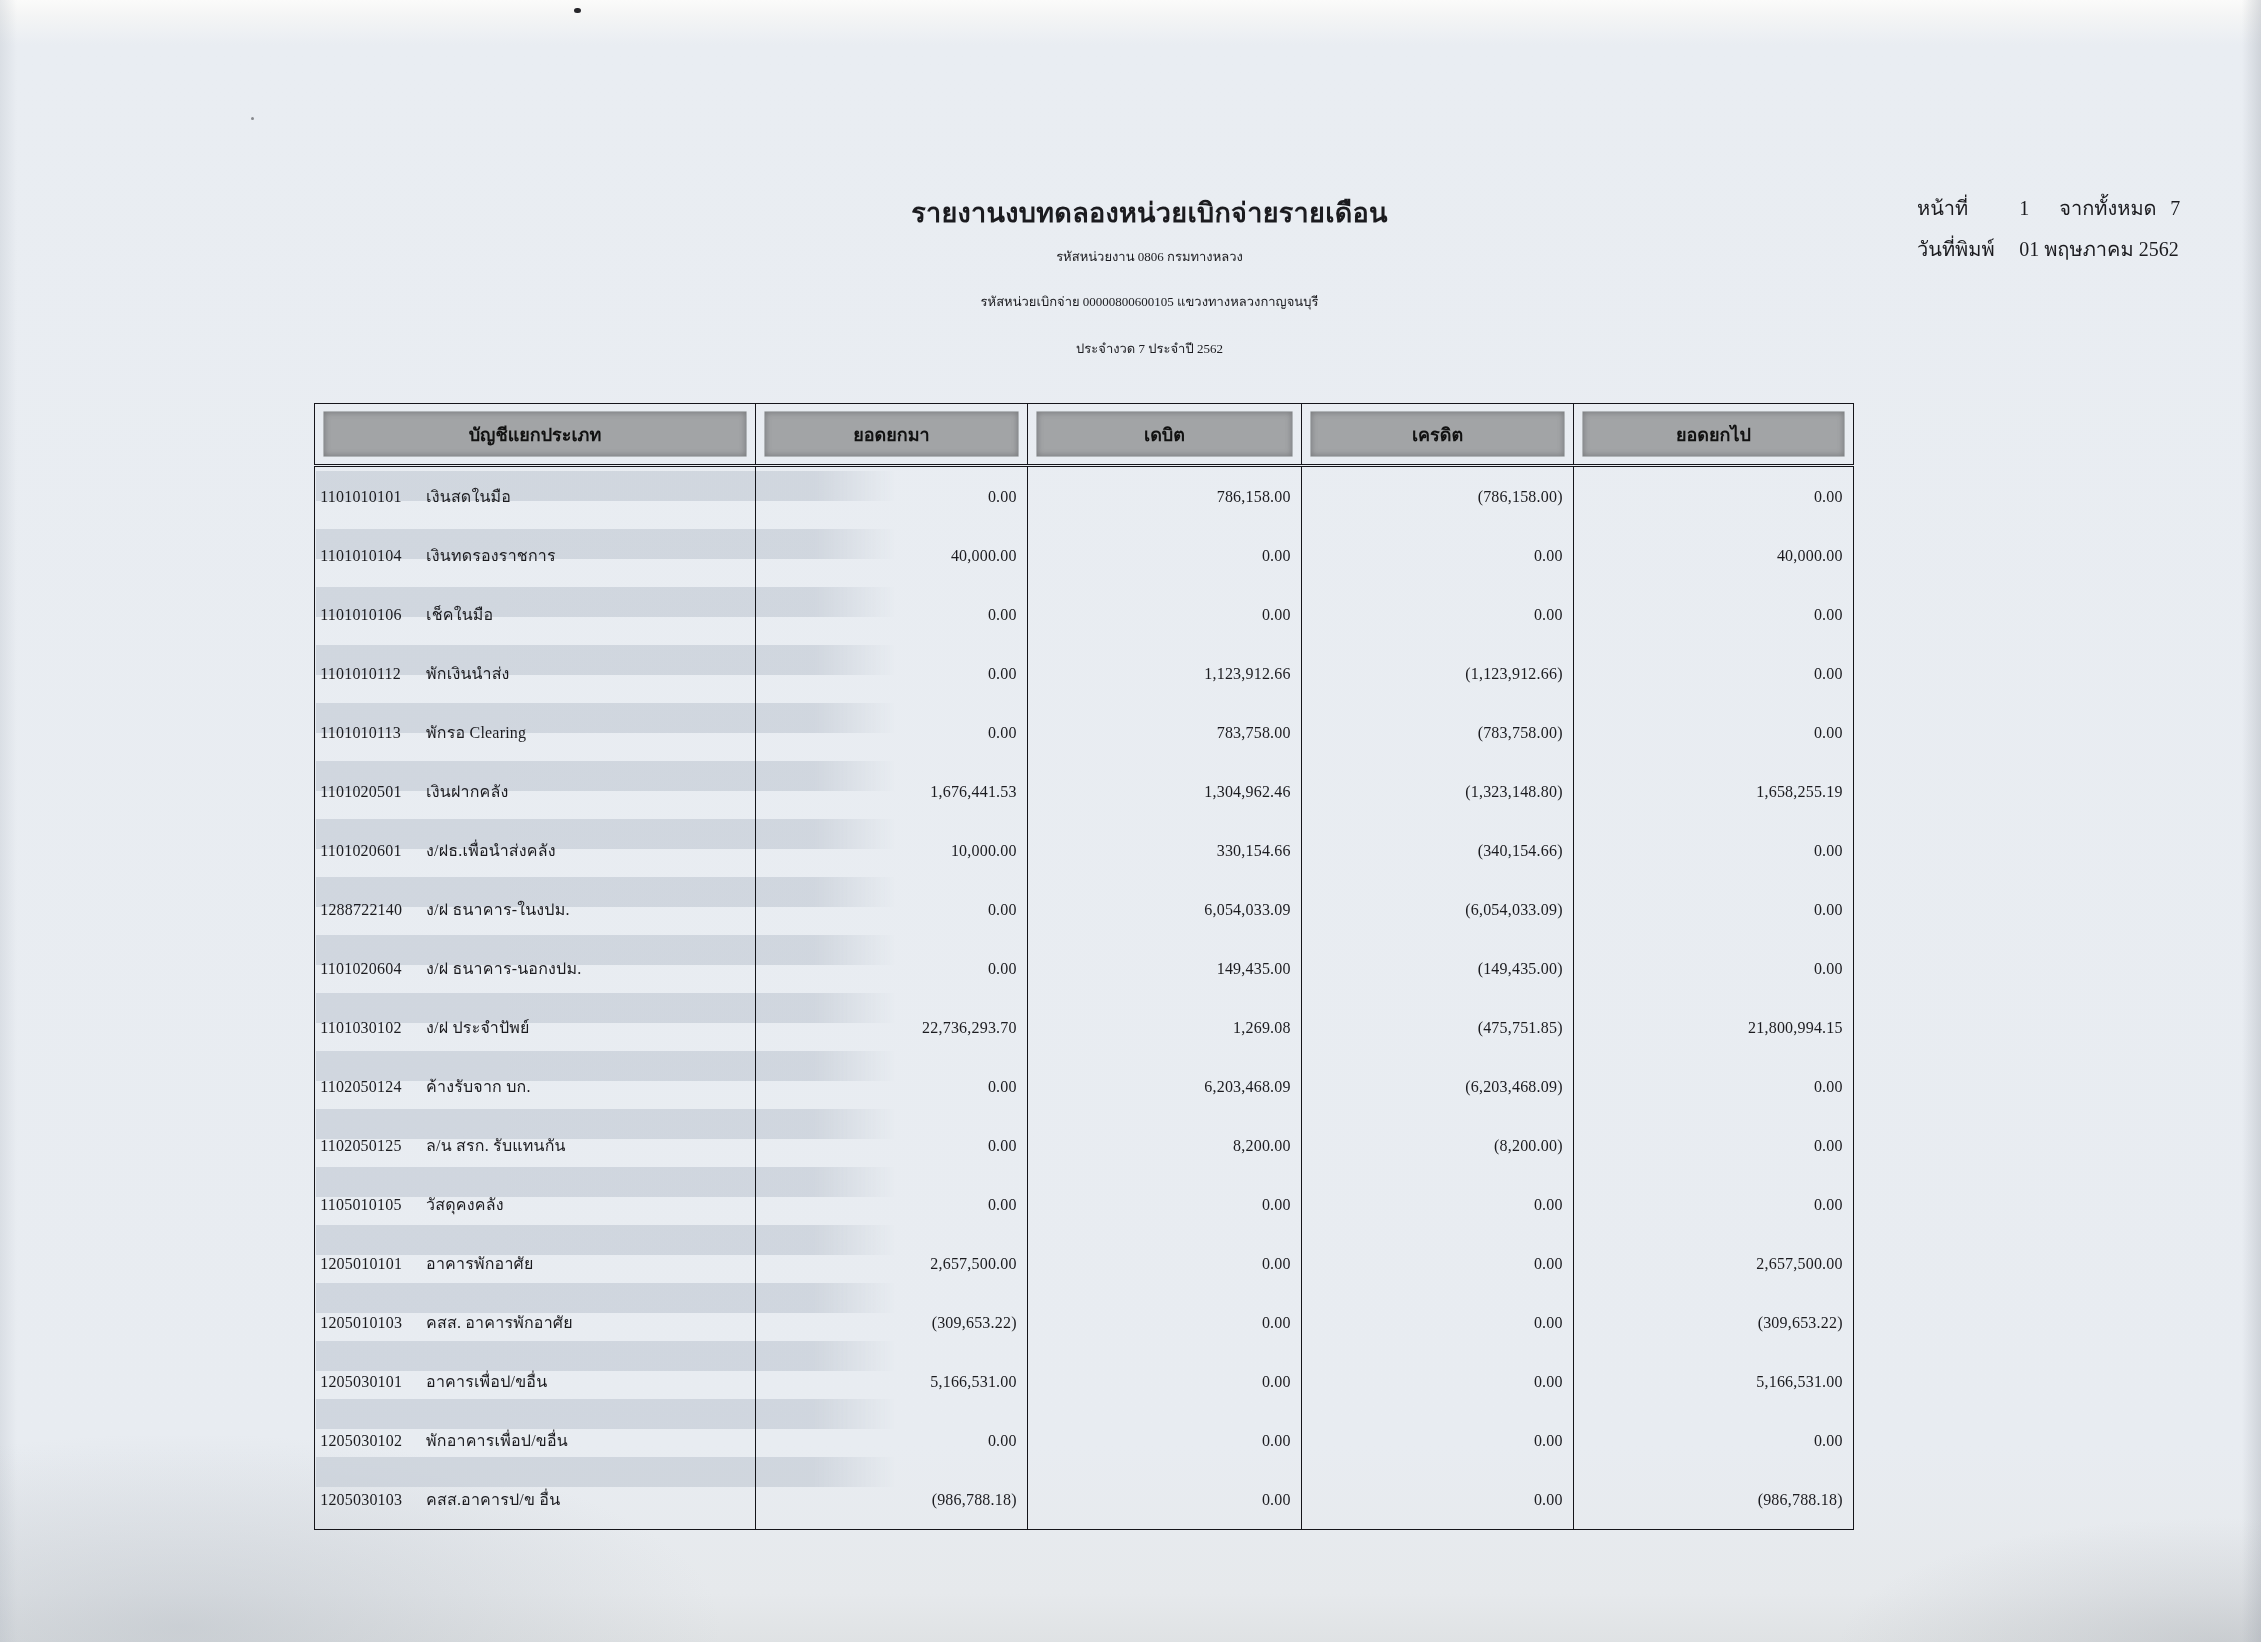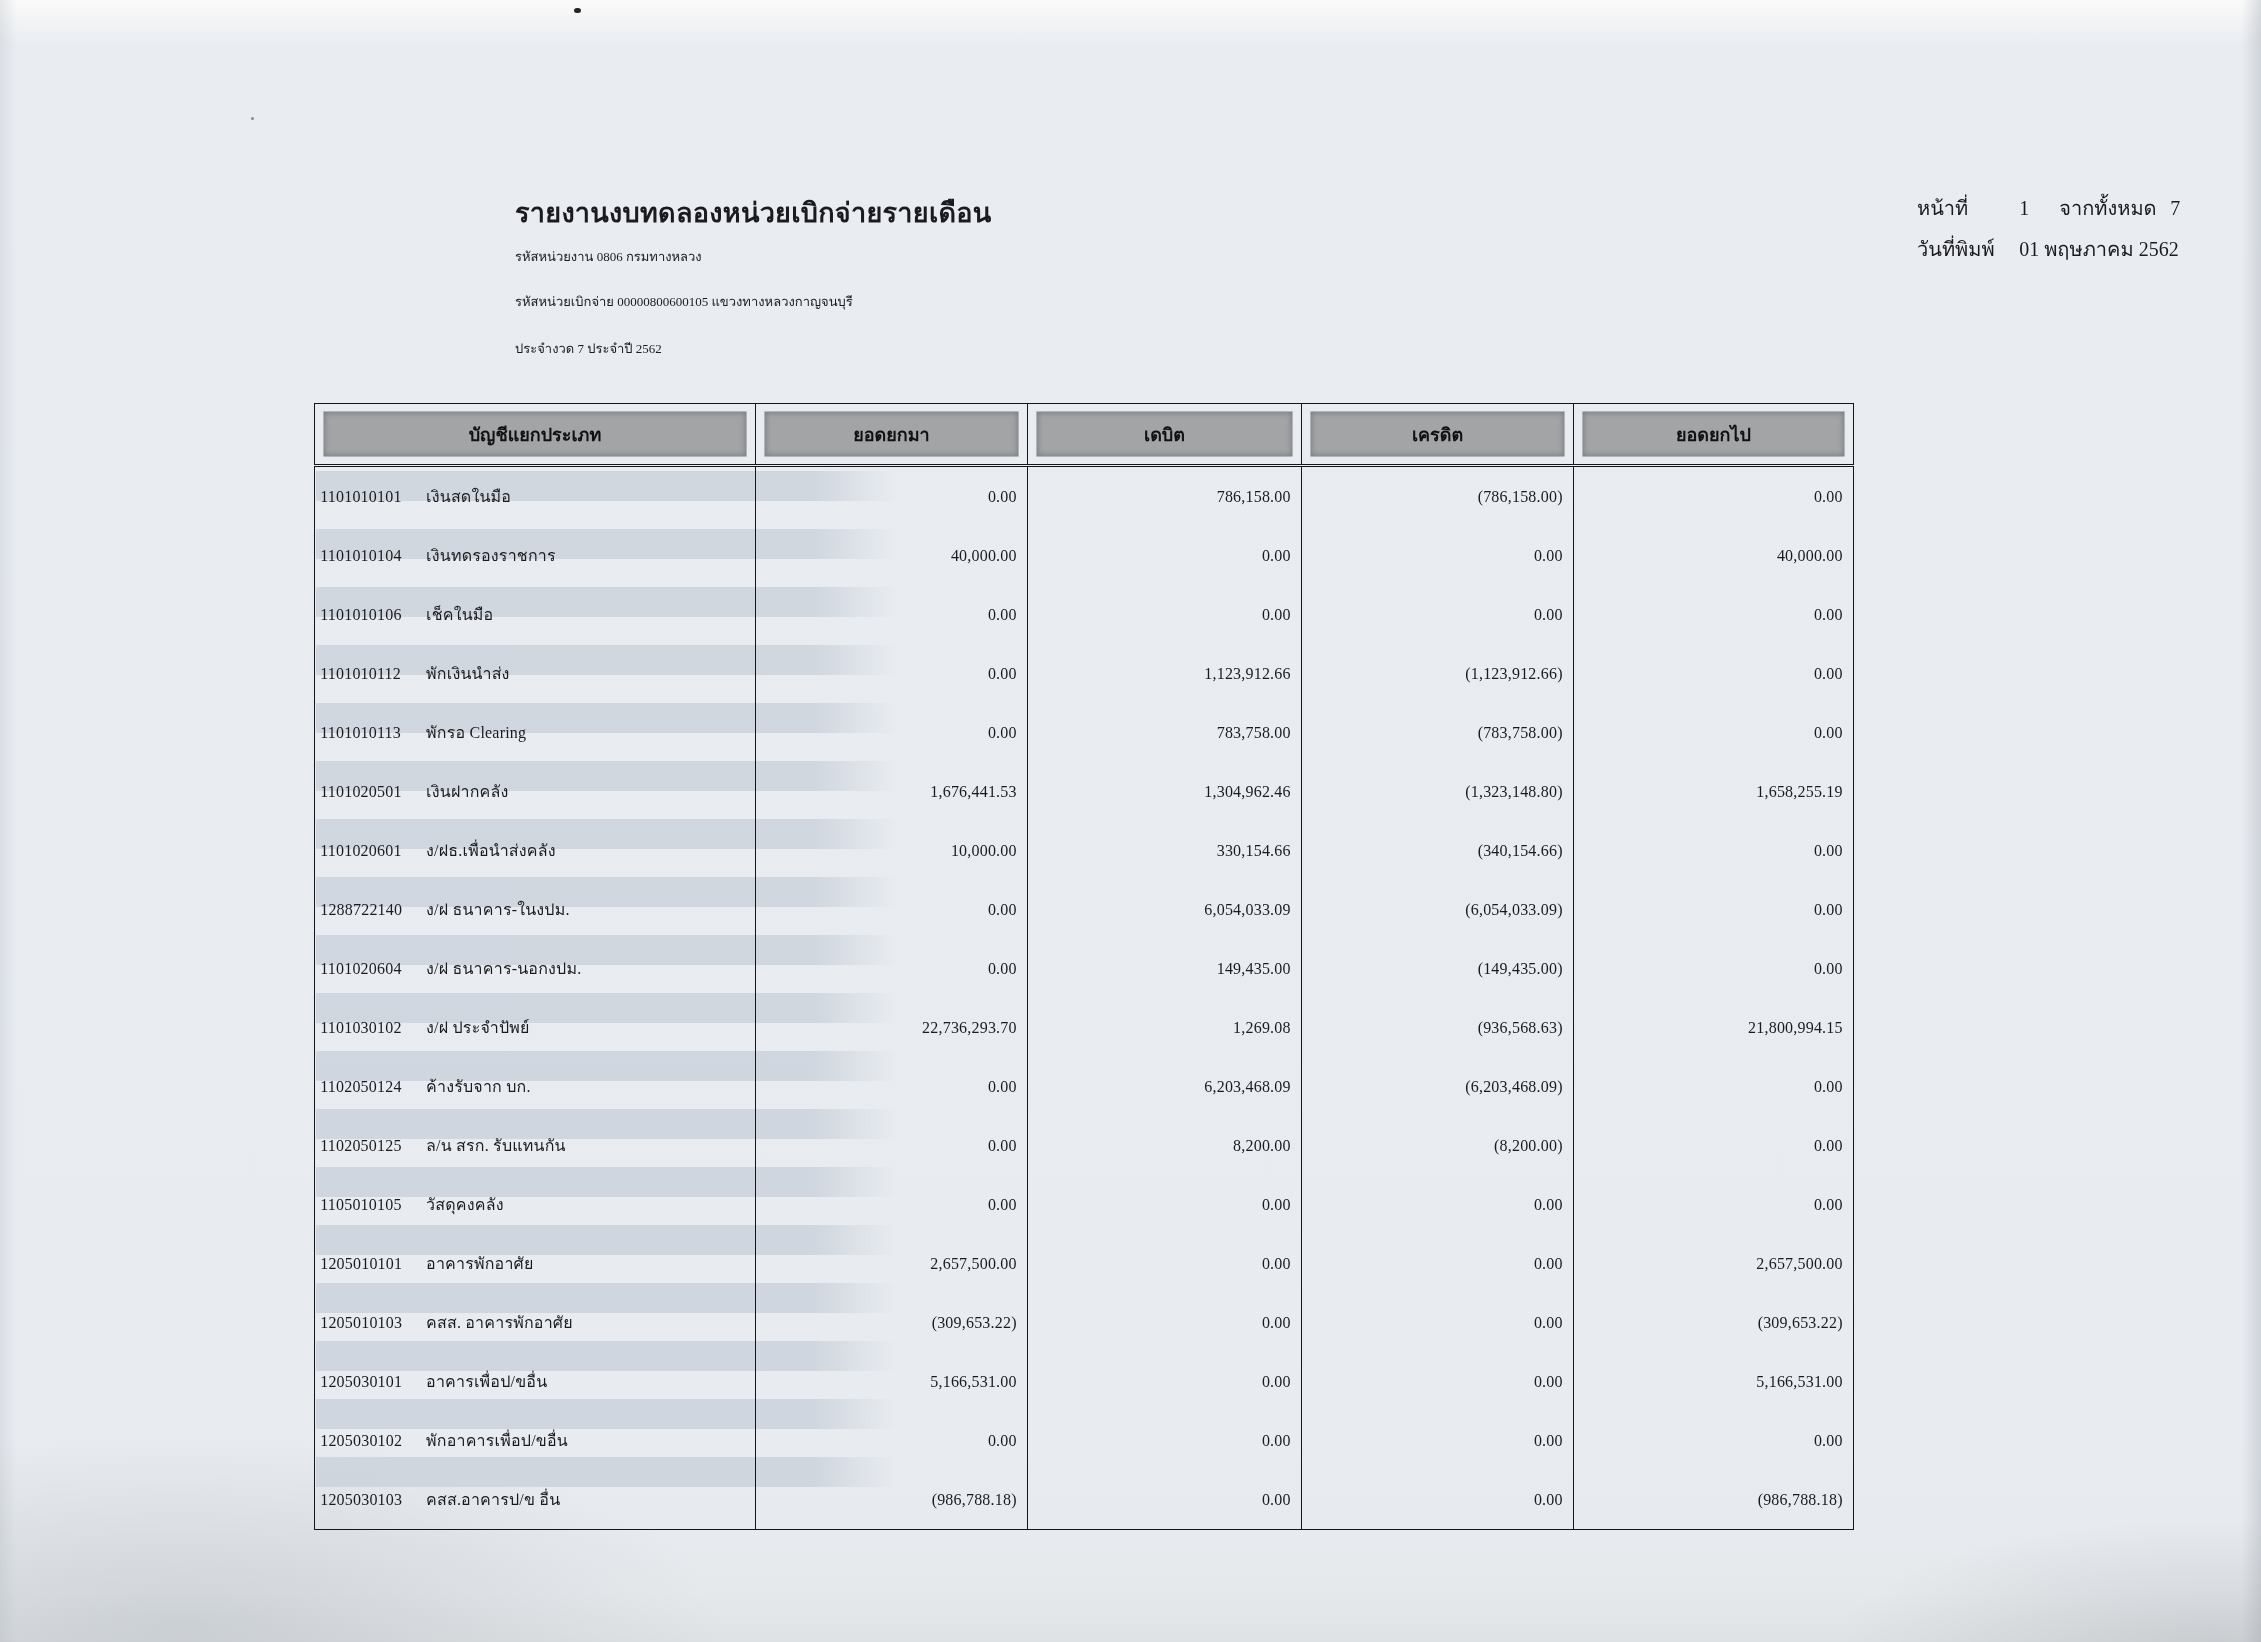--- a/index.html
+++ b/index.html
@@ -17,21 +17,21 @@
       radial-gradient(580px 193px at 98% 100%, rgba(150,155,162,.30), rgba(0,0,0,0) 65%),
       linear-gradient(90deg, rgba(190,196,204,.35) 0, rgba(0,0,0,0) 17px),
       linear-gradient(270deg, rgba(175,180,188,.45) 0, rgba(0,0,0,0) 19.3px),
       linear-gradient(180deg,#fbfbfa 0,#f4f5f5 15.5px,#e9edf2 45px,#e8ecf1 88%,#e6e9ec 97%,#dfe2e4 100%);
   }
   .speck{position:absolute;background:#26262a;border-radius:50%}
   .speck.s1{left:574px;top:7.7px;width:7px;height:5.8px}
   .speck.s2{left:251px;top:117px;width:3.2px;height:3.2px;opacity:.5}
 
   
-  .report-header{position:absolute;left:515px;width:1269px;text-align:left}
+  .report-header{position:absolute;left:515px;width:1269px;text-align:center}
   .rh-title{top:191px;font-size:27px;font-weight:bold;letter-spacing:0.3px}
   .rh-sub{font-size:13px}
   .rh-s1{top:246px}.rh-s2{top:291px}.rh-s3{top:338px}
 
   
   .page-meta{position:absolute;left:1917px;top:192px;width:303px;font-size:20px}
   .meta-row{display:flex;align-items:baseline;margin-bottom:9px}
   .meta-row .ml{width:97px}
   .meta-row .mv1{width:40px;text-align:left;padding-left:5.2px}
   .meta-row .ml2{width:111px}
@@ -184,21 +184,21 @@
             <td class="acct"><span class="code">1101020604</span><span class="aname">ง/ฝ ธนาคาร-นอกงปม.</span></td>
             <td class="num">0.00</td>
             <td class="num">149,435.00</td>
             <td class="num">(149,435.00)</td>
             <td class="num">0.00</td>
           </tr>
           <tr>
             <td class="acct"><span class="code">1101030102</span><span class="aname">ง/ฝ ประจำปัพย์</span></td>
             <td class="num">22,736,293.70</td>
             <td class="num">1,269.08</td>
-            <td class="num">(936,568.63)</td>
+            <td class="num">(475,751.85)</td>
             <td class="num">21,800,994.15</td>
           </tr>
           <tr>
             <td class="acct"><span class="code">1102050124</span><span class="aname">ค้างรับจาก บก.</span></td>
             <td class="num">0.00</td>
             <td class="num">6,203,468.09</td>
             <td class="num">(6,203,468.09)</td>
             <td class="num">0.00</td>
           </tr>
           <tr>

